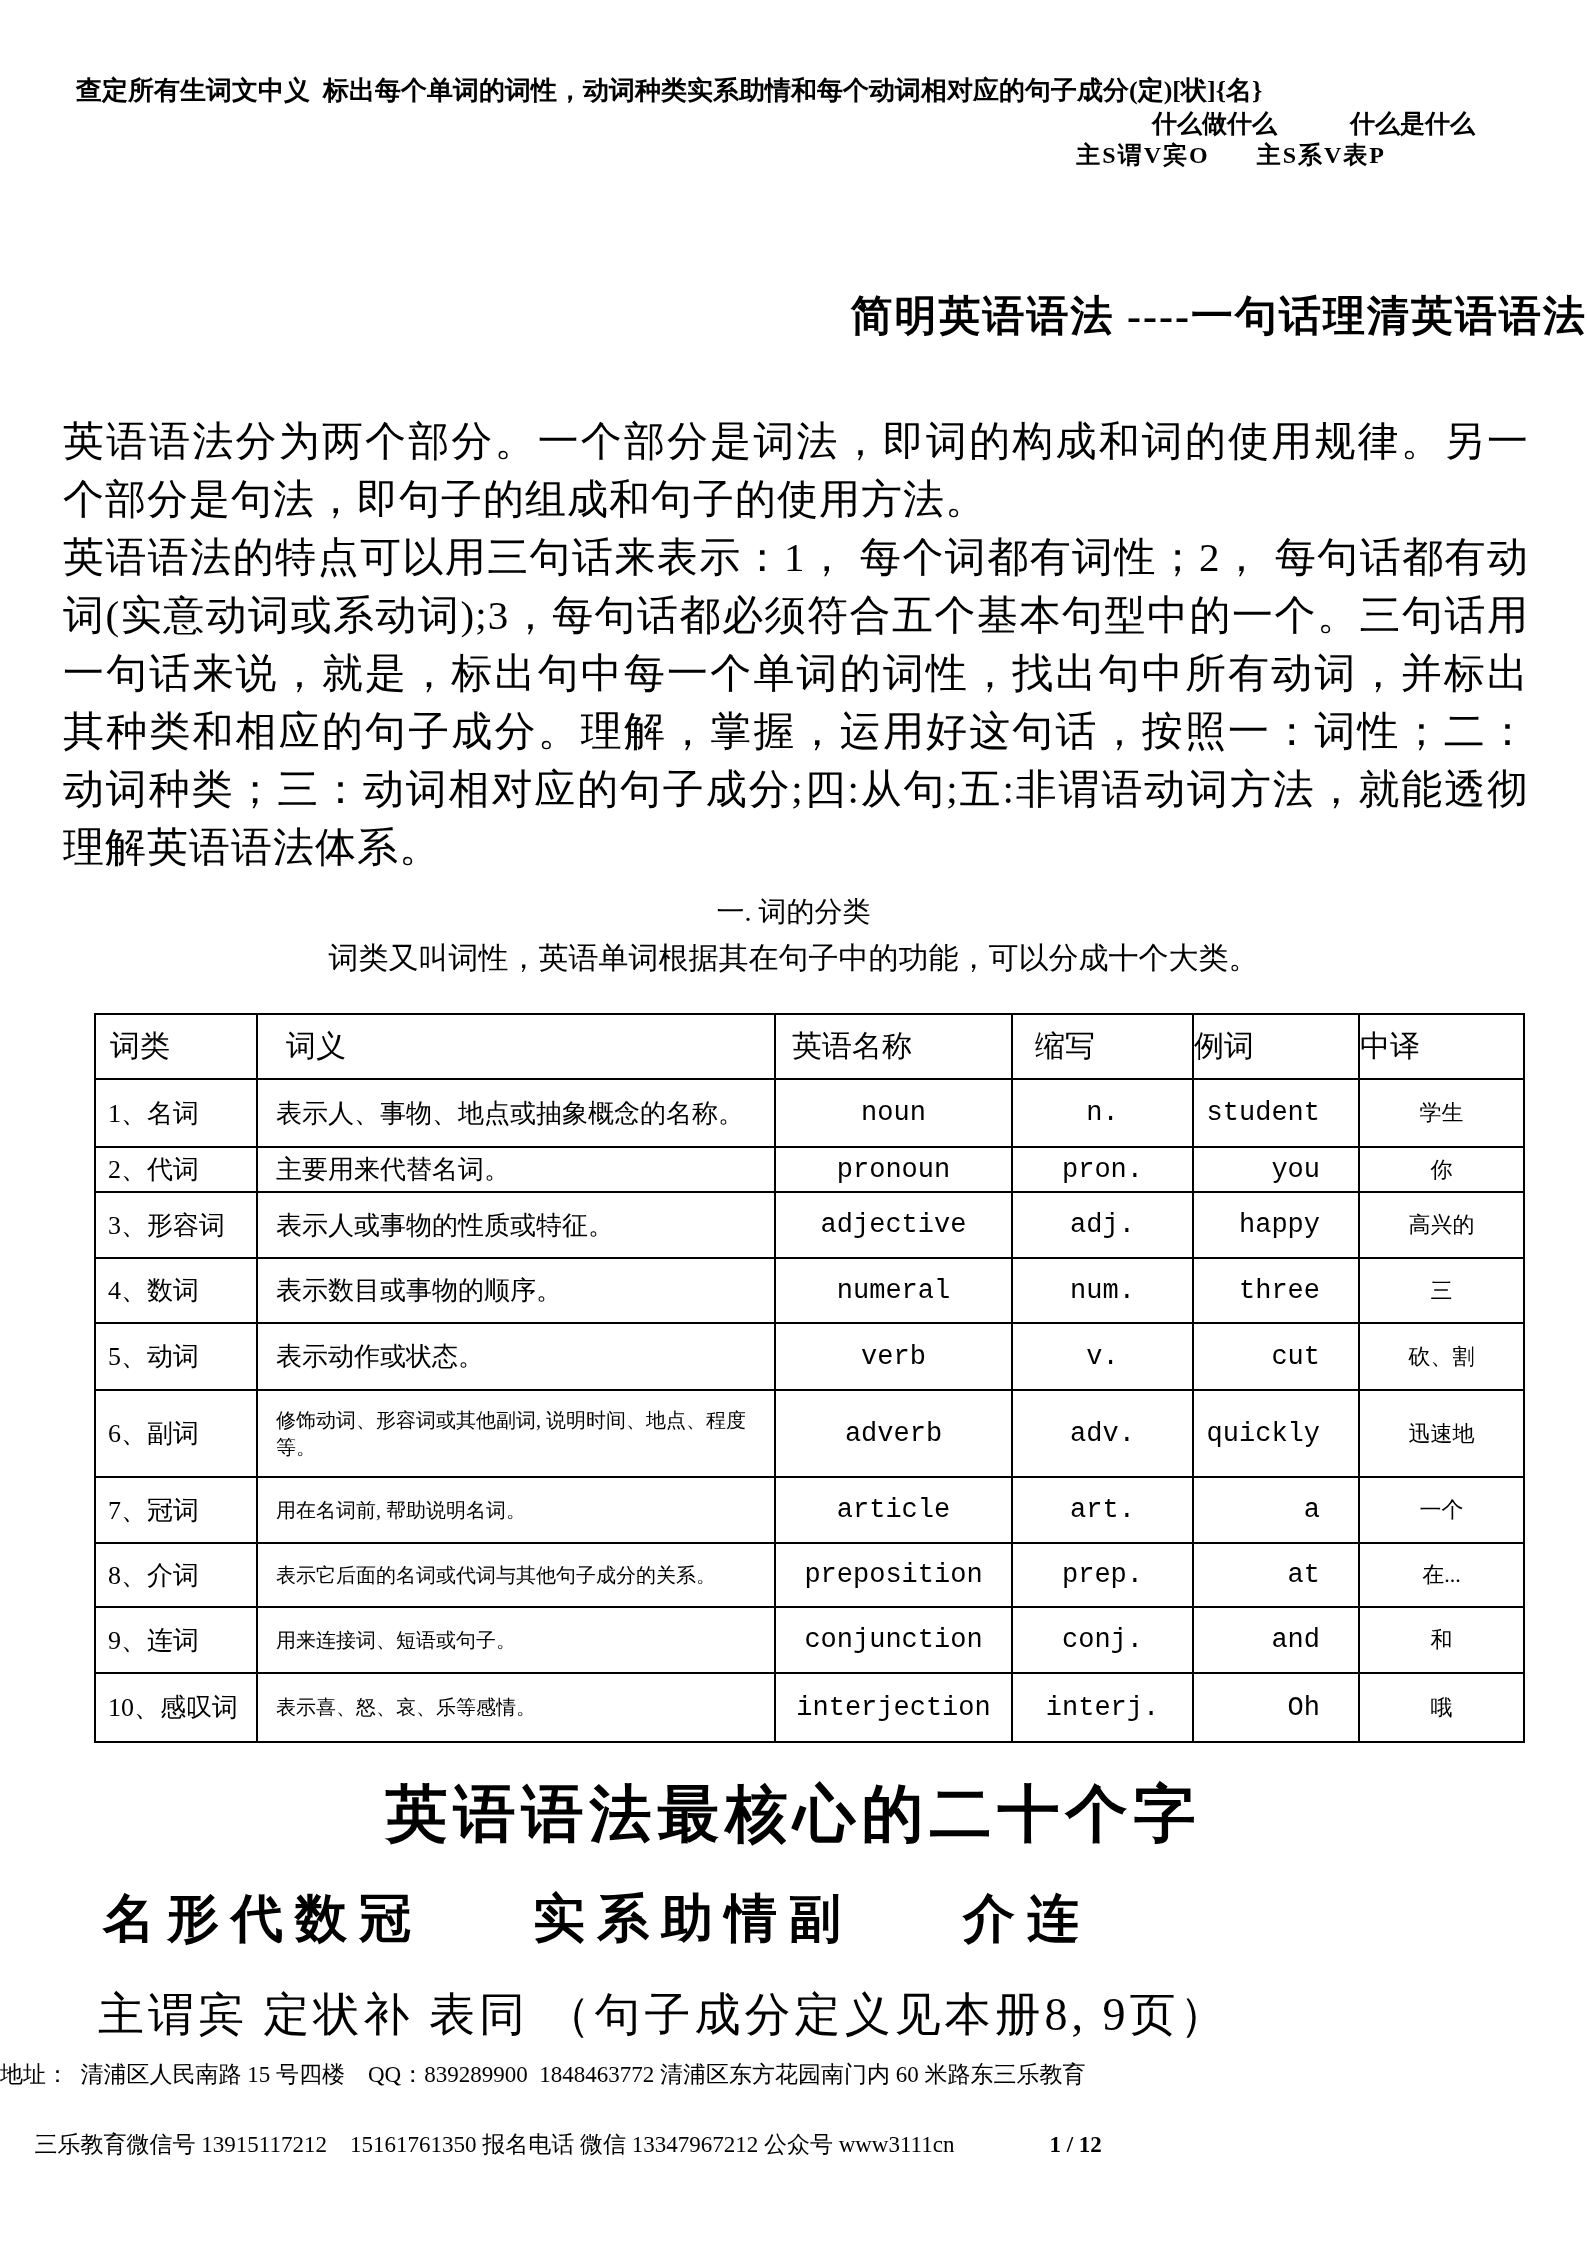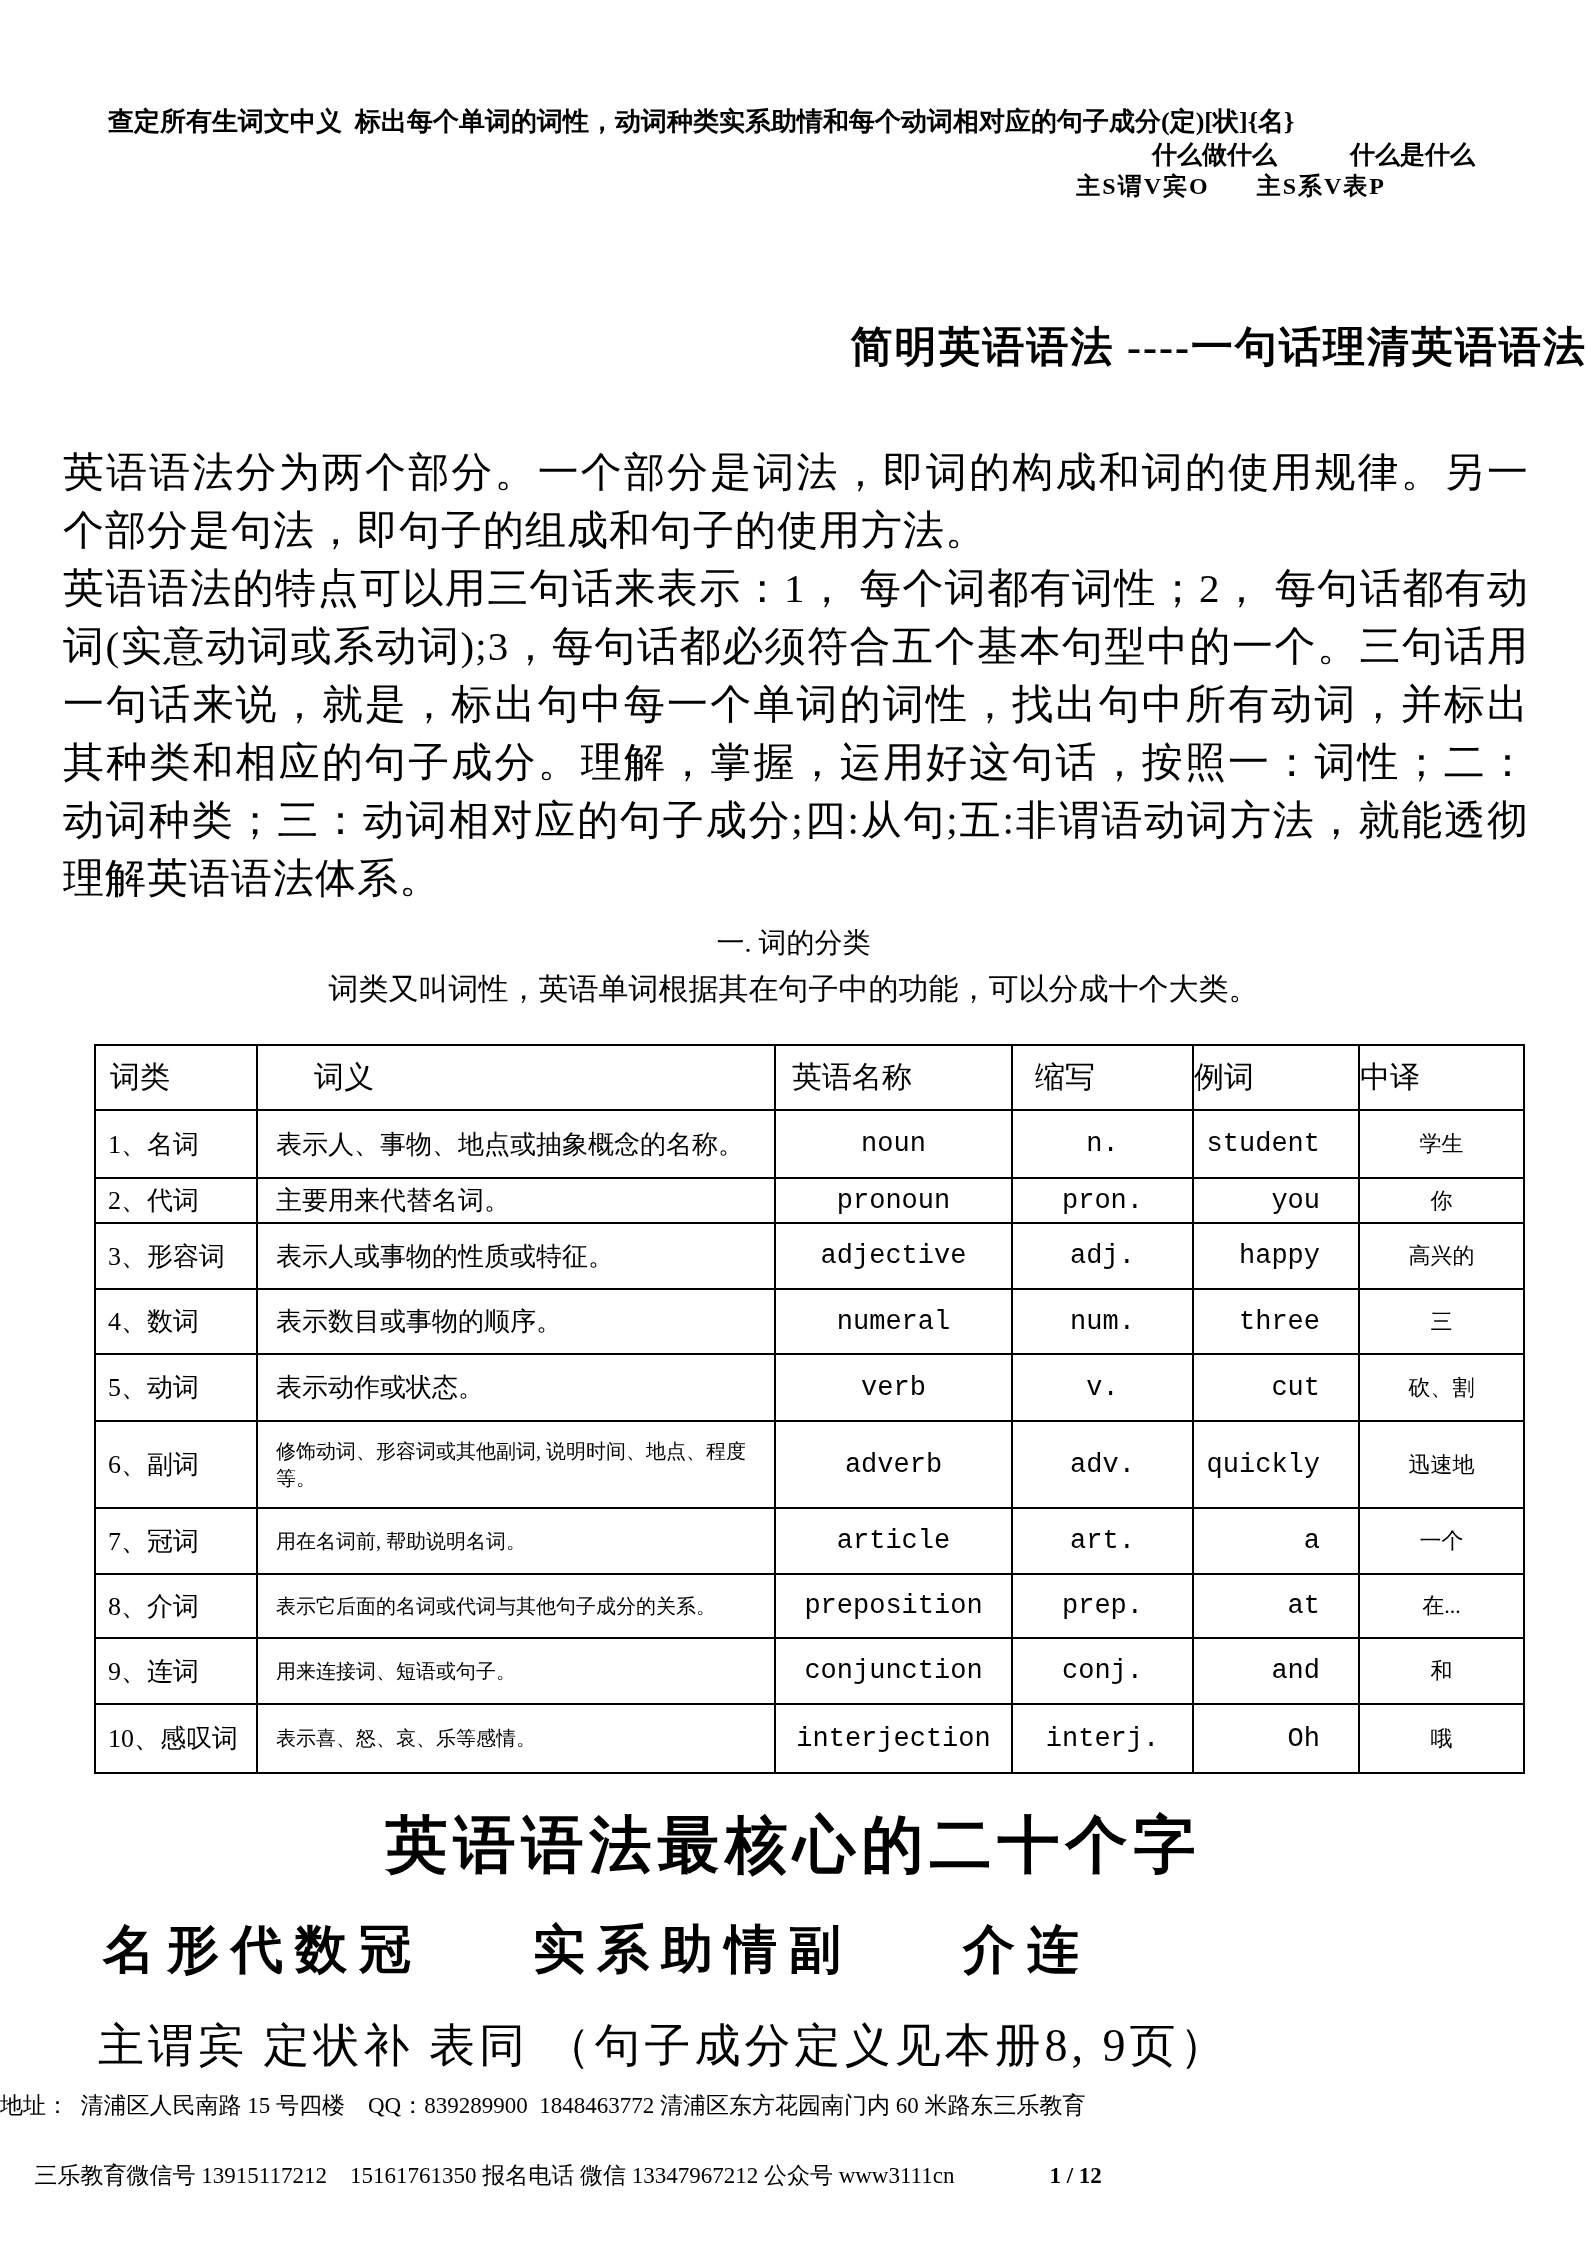--- a/index.html
+++ b/index.html
@@ -10,27 +10,26 @@
     height: 2245px;
     background: #ffffff;
     color: #000000;
     font-family: "Liberation Serif", "DejaVu Serif", serif;
     overflow: hidden;
   }
 
   
   .top-note { padding-top: 74px; }
   .tn-line1 {
-    padding-left: 108px;
+    padding-left: 76px;
     padding-right: 60px;
     font-size: 26px;
     font-weight: bold;
     line-height: 34px;
     white-space: pre-wrap;
-    margin-top: 31px;
   }
   .tn-line2, .tn-line3 {
     display: flex;
     justify-content: flex-end;
     font-weight: bold;
   }
   .tn-line2 { padding-right: 112px; gap: 73px; font-size: 25px; line-height: 32px; }
   .tn-line3 { padding-right: 201px; gap: 47px; font-size: 24px; line-height: 31px; letter-spacing: 2px; }
 
   
@@ -69,21 +68,21 @@
     table-layout: fixed;
   }
   .pos-table th, .pos-table td {
     border: 2px solid #000000;
     vertical-align: middle;
     overflow: hidden;
   }
   .pos-table th { font-weight: normal; font-size: 30px; text-align: left; }
   .hrow { height: 65px; }
   .th-c1 { padding-left: 14px; }
-  .th-c2 { padding-left: 56px; }
+  .th-c2 { padding-left: 28px; }
   .th-c3 { padding-left: 16px; }
   .th-c4 { padding-left: 22px; }
   .th-c5 { text-align: right; padding-right: 38px; }
   .th-c6 { text-align: center; }
 
   .pos-table td.c1 { font-size: 26px; padding-left: 12px; }
   .pos-table td.c2 { font-size: 26px; padding-left: 18px; padding-right: 8px; }
   .pos-table tr.small td.c2 { font-size: 20px; }
   .pos-table td.c3, .pos-table td.c4, .pos-table td.c5 {
     font-family: "Liberation Mono", "DejaVu Sans Mono", monospace;

